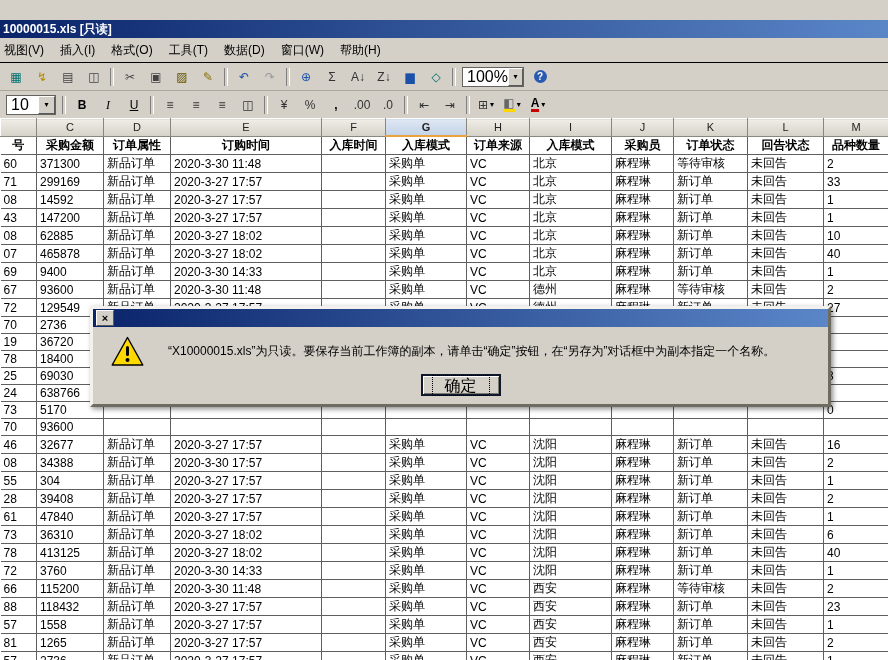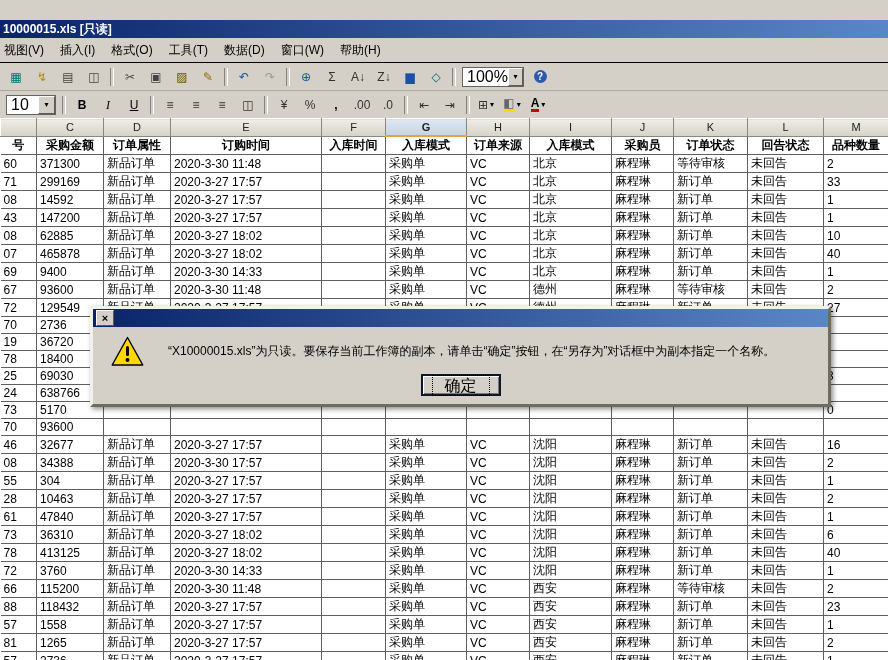--- a/index.html
+++ b/index.html
@@ -534,21 +534,21 @@
           <td class="cell">采购单</td>
           <td class="cell">VC</td>
           <td class="cell">沈阳</td>
           <td class="cell">麻程琳</td>
           <td class="cell">新订单</td>
           <td class="cell">未回告</td>
           <td class="cell">1</td>
         </tr>
         <tr>
           <td class="cell">28</td>
-          <td class="cell">10463</td>
+          <td class="cell">39408</td>
           <td class="cell">新品订单</td>
           <td class="cell">2020-3-27 17:57</td>
           <td class="cell"></td>
           <td class="cell">采购单</td>
           <td class="cell">VC</td>
           <td class="cell">沈阳</td>
           <td class="cell">麻程琳</td>
           <td class="cell">新订单</td>
           <td class="cell">未回告</td>
           <td class="cell">2</td>

